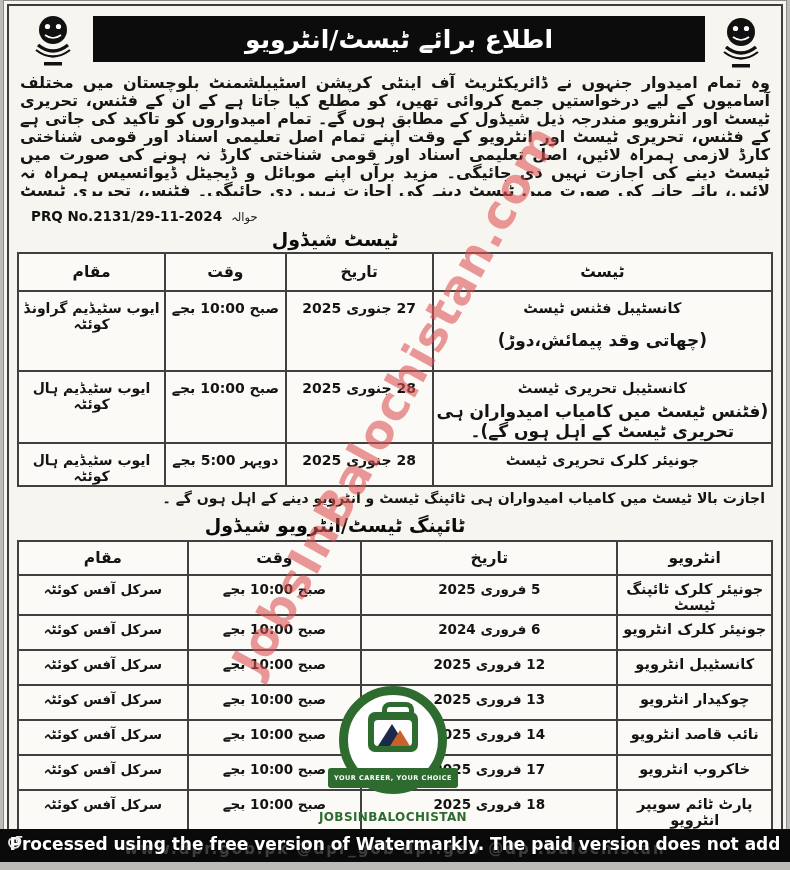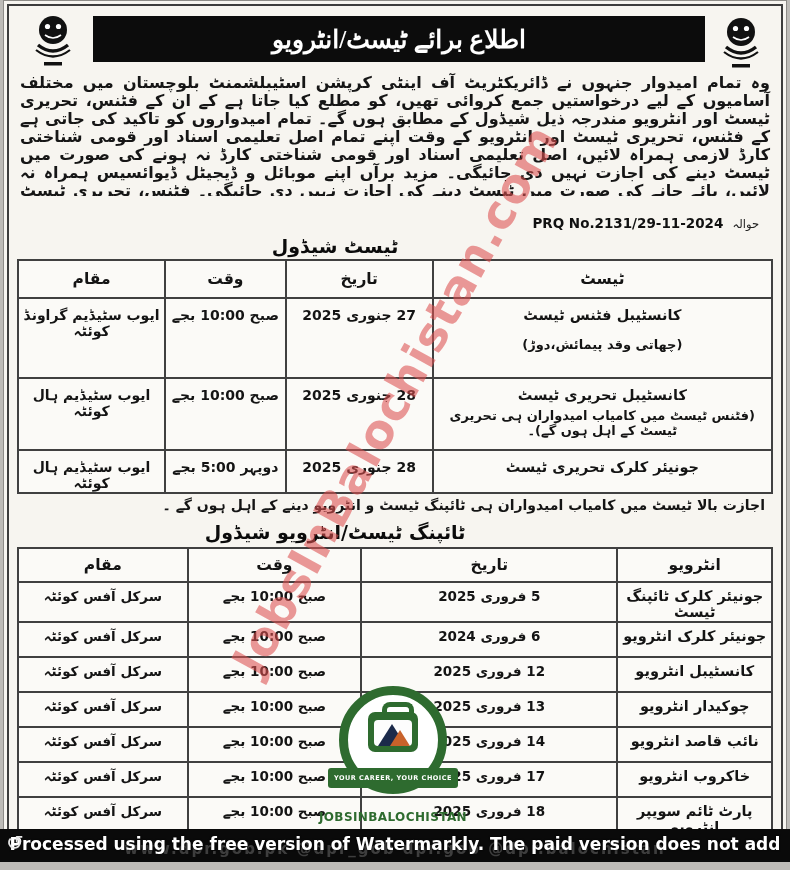--- a/index.html
+++ b/index.html
@@ -19,48 +19,48 @@
   }
   
   .header{position:relative;height:60px;}
   .emblem{position:absolute;top:2px;width:44px;height:56px;}
   .emblem.left{left:14px;}
   .emblem.right{right:10px;top:4px;}
   .title-band{
     position:absolute;left:76px;right:68px;top:5px;height:46px;
     background:#0c0c0c;color:#ffffff;
     display:flex;align-items:center;justify-content:center;
-    direction:rtl;font-size:25px;font-weight:bold;letter-spacing:1px;font-family:Liberation Serif, serif;
+    direction:rtl;font-size:25px;font-weight:bold;letter-spacing:1px;
   }
   
   .intro{
     direction:rtl;text-align:justify;color:#161616;
     font-size:16px;line-height:18px;font-weight:600;
     padding:3px 3px 0 3px;max-height:122px;overflow:hidden;
   }
   
-  .ref-row{direction:rtl;text-align:right;height:20px;padding:0 14px;margin-top:17px;}
+  .ref-row{direction:rtl;text-align:left;height:20px;padding:0 14px;margin-top:10px;}
   .ref-no{font-weight:bold;font-size:13.5px;color:#111;direction:ltr;unicode-bidi:embed;}
   .ref-label{font-size:11.5px;color:#222;margin-left:4px;}
   .sec-heading{
     position:relative;left:-60px;text-align:center;direction:rtl;
     font-size:19px;font-weight:bold;color:#0b0b0b;height:26px;line-height:26px;
   }
   
   table{width:100%;border-collapse:collapse;direction:rtl;table-layout:fixed;background:#fbfaf7;}
   th,td{border:2px solid #404040;color:#141414;}
   th{font-size:15.5px;font-weight:bold;height:34px;}
   td{font-size:14px;font-weight:600;text-align:center;vertical-align:top;padding-top:8px;}
   #test-table tbody tr:nth-child(1){height:80px;}
   #test-table tbody tr:nth-child(2){height:72px;}
   #test-table tbody tr:nth-child(3){height:40px;}
   #interview-table th{height:30px;}
   #interview-table td{height:27px;padding-top:5px;font-size:13.5px;}
   .cell-main{font-size:14.5px;}
-  .cell-note{font-size:13px;margin-top:14px;}
+  .cell-note{font-size:17px;margin-top:14px;}
   #test-table tbody tr:nth-child(2) .cell-note{margin-top:5px;}
   .tbl-note{
     direction:rtl;text-align:right;font-size:14px;font-weight:600;color:#141414;
     padding:3px 8px 1px 0;height:21px;
   }
   .gap{height:2px;}
   
   .bottom{position:relative;height:82px;margin-top:5px;}
   .sig-box{
     position:absolute;left:6px;top:2px;width:256px;height:74px;

